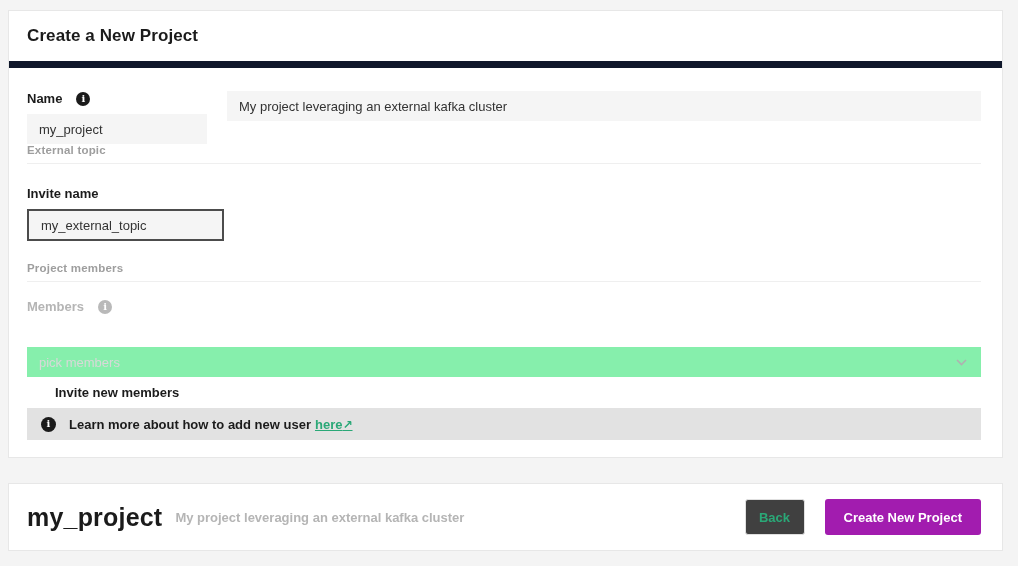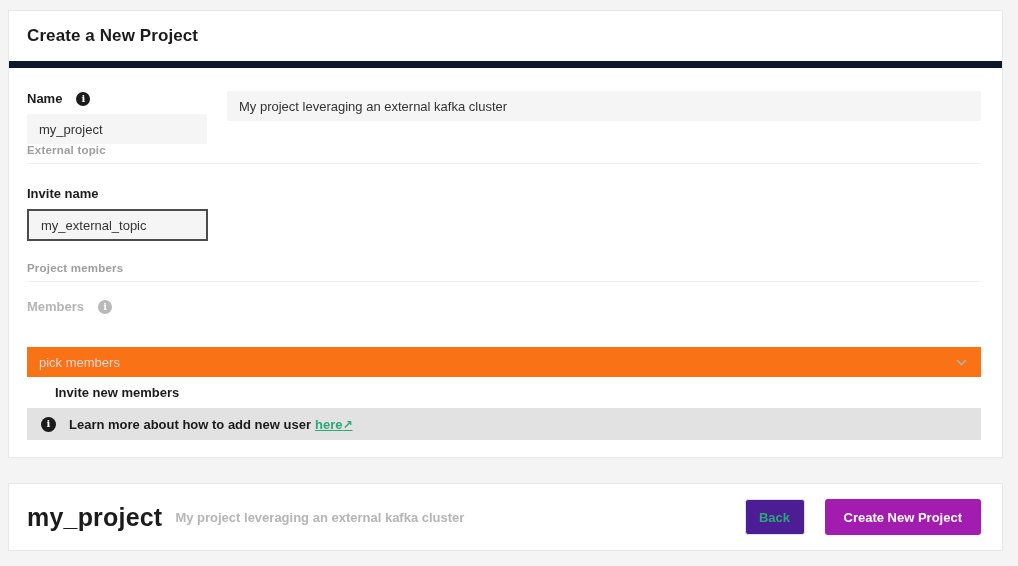--- a/index.html
+++ b/index.html
@@ -60,31 +60,31 @@
 
   .section-label {
     font-size:11.5px; font-weight:bold; color:#9e9e9e;
     letter-spacing:.2px;
     padding-bottom:7px;
     border-bottom:1px solid #efefef;
   }
   .section-label.second { margin-top:21px; }
 
   .topic-label { margin-top:22px; }
-  .topic-input-wrap { width:181px; }
+  .topic-input-wrap { width:197px; }
 
   .members-label {
     margin-top:17px; margin-bottom:14px;
     color:#b5b5b5;
   }
   .members-select {
     position:relative; width:100%;
   }
   .members-select input {
-    background:#f97316;
+    background:#86efac;
     margin-top:32px;
   }
   .members-select input::placeholder { color:#d8d8d8; opacity:1; }
   .chevron {
     position:absolute; right:14px; top:12px;
     pointer-events:none;
   }
 
   .invite-label { margin-top:8px;padding-left:28px; }
 
@@ -118,21 +118,21 @@
     font-size:13px; font-weight:bold; color:#b5b5b5;
   }
   .footer-spacer { flex:1; }
   .btn {
     height:36px; border-radius:3px;
     font-family:inherit; font-size:13px; font-weight:bold;
     cursor:pointer; display:inline-flex; align-items:center; justify-content:center;
   }
   .btn-back {
     width:60px;
-    background:#4c1d95; border:1px solid #e0e0e0; color:#2aa877;
+    background:#404040; border:1px solid #e0e0e0; color:#2aa877;
   }
   .btn-create {
     margin-left:20px; padding:0 19px;
     background:#a21caf; border:none; color:#ffffff;
   }
 </style>
 </head>
 <body>
 
 <div class="card main-card">

